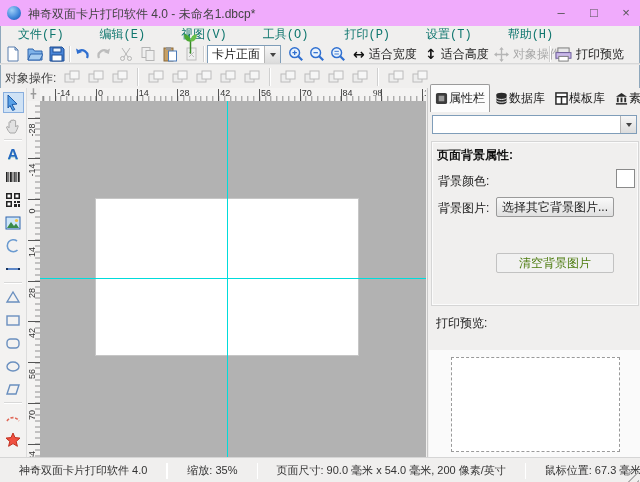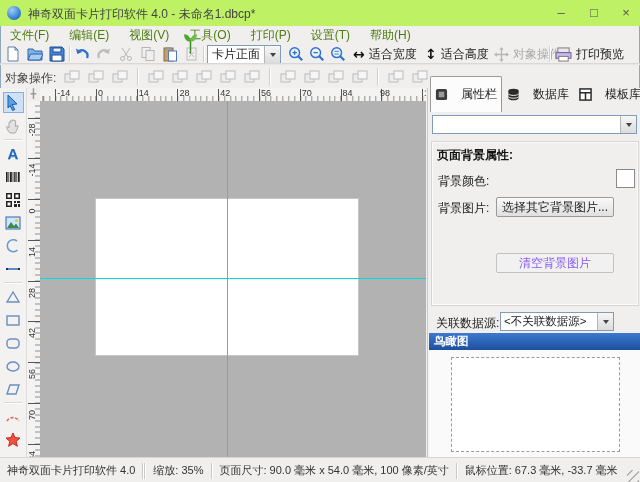--- a/index.html
+++ b/index.html
@@ -4,30 +4,30 @@
 <style>
   html,body{margin:0;padding:0;background:#d4d0c8;}
   #window{
     position:relative;width:640px;height:482px;overflow:hidden;
     background:#f0efee;
     font-family:"Liberation Sans","DejaVu Sans",sans-serif;
     font-size:12px;color:#222;
     box-shadow:inset 0 0 0 1px #8fa8bc;
   }
   
-  .titlebar{position:absolute;left:0;top:0;width:640px;height:26px;background:#bef264;}
+  .titlebar{position:absolute;left:0;top:0;width:640px;height:26px;background:#f0abfc;}
   .appicon{position:absolute;left:7px;top:6px;width:14px;height:14px;border-radius:50%;
     background:radial-gradient(circle at 35% 30%,#9fd0f8,#3b82d8 60%,#1a4f9e);}
   .apptitle{position:absolute;left:28px;top:6px;color:#444;font-size:12px;white-space:nowrap;}
   .winbtn{position:absolute;top:3px;width:28px;height:19px;text-align:center;line-height:19px;
     color:#555;font-size:13px;}
   .winbtn.min{left:547px}.winbtn.max{left:580px}.winbtn.cls{left:612px}
   
   .menubar{position:absolute;left:0;top:26px;width:640px;height:19px;display:flex;align-items:center;}
-  .menuitem{padding:0 10px;height:19px;line-height:19px;color:#4d7c0f;}
+  .menuitem{padding:0 18px;height:19px;line-height:19px;color:#0f766e;font-family:Liberation Mono, monospace;}
   
   .toolbar1{position:absolute;left:0;top:45px;width:640px;height:18px;text-decoration:underline;}
   .tb{position:absolute;top:0;width:18px;height:18px;display:flex;align-items:center;justify-content:center;}
   .tb svg{width:16px;height:16px;}
   .tbsep{position:absolute;top:1px;width:1px;height:16px;background:#cfcfcf;border-right:1px solid #fff;}
   .pagesel{position:absolute;left:207px;top:0;width:72px;height:17px;background:#fff;
     border:1px solid #7f9db9;display:flex;align-items:center;}
   .pagesel .val{flex:1;padding-left:4px;font-size:12px;}
   .dropbtn{width:15px;height:100%;background:linear-gradient(#f6f6f6,#dcdcdc);
     border-left:1px solid #b5b5b5;display:flex;align-items:center;justify-content:center;}
@@ -63,47 +63,47 @@
     background:repeating-linear-gradient(to bottom,#8f8f8f 0 1px,transparent 1px 5.83px);background-position-y:4.5px;}
   .vruler .tick{position:absolute;left:1px;height:1px;width:12px;background:#555;}
   .vruler .rlab{position:absolute;left:-5px;width:20px;height:10px;font-size:9px;color:#333;text-align:center;transform:rotate(-90deg);}
   .canvas{position:absolute;left:40px;top:13px;width:386px;height:356px;background:var(--canvas-bg,#b2b2b2);overflow:hidden;}
   .card{position:absolute;left:56px;top:98px;width:262px;height:156px;background:var(--card,#fff);box-shadow:0 0 0 1px #c6c6c6;}
   .guide-v{position:absolute;left:187px;top:0;width:1px;height:356px;background:var(--guide,#00dcdc);}
   .guide-h{position:absolute;left:0;top:177px;width:386px;height:1px;background:var(--guide,#00dcdc);}
   
   .rightpanel{position:absolute;left:427px;top:0;width:213px;height:369px;background:#f0efee;border-left:1px solid #c9c9c9;}
   .tabs{position:absolute;left:0;top:0;width:213px;height:24px;display:flex;align-items:flex-end;padding-left:2px;box-sizing:border-box;}
-  .tab{height:36px;display:flex;align-items:center;justify-content:center;gap:13px;padding:0 4px;font-size:12px;
+  .tab{height:28px;display:flex;align-items:center;justify-content:center;gap:1px;padding:0 4px;font-size:12px;
     border:1px solid transparent;border-bottom:none;box-sizing:border-box;white-space:nowrap;}
   .tab svg{width:13px;height:13px;}
   .tab.active{background:#fcfcfc;border-color:#9a9a9a;border-radius:2px 2px 0 0;}
   .combo{position:absolute;left:4px;top:27px;width:205px;height:19px;background:#fff;border:1px solid #7f9db9;
     display:flex;align-items:center;box-sizing:border-box;}
   .combo .val{flex:1;padding-left:4px;}
   .groupframe{position:absolute;left:3px;top:53px;width:206px;height:163px;border:1px solid #d5d5d5;box-shadow:inset 0 0 0 1px #fbfbfb;}
   .ptitle{position:absolute;left:9px;top:59px;font-weight:bold;font-size:12px;color:#111;}
   .plabel{position:absolute;font-size:12px;color:#222;}
   .pbtn{position:absolute;width:118px;height:20px;border:1px solid #9a9a9a;border-radius:2px;
     background:linear-gradient(#f9f9f9,#e0e0e0);font-size:12px;color:#222;
     display:flex;align-items:center;justify-content:center;box-sizing:border-box;white-space:nowrap;}
-  .pbtn.disabled{color:#8b5cf6;background:#f1f1f1;border-color:#c2c2c2;}
+  .pbtn.disabled{color:#4d7c0f;background:#f1f1f1;border-color:#c2c2c2;}
   .swatch{position:absolute;left:188px;top:81px;width:17px;height:17px;background:#fff;border:1px solid #8a8a8a;}
   .dsselect{position:absolute;left:72px;top:224px;width:114px;height:19px;background:#fff;border:1px solid #7f9db9;
     display:flex;align-items:center;box-sizing:border-box;}
   .dsselect .val{flex:1;padding-left:3px;font-size:11.5px;white-space:nowrap;}
   .ovheader{position:absolute;left:1px;top:245px;width:211px;height:17px;
     background:linear-gradient(var(--ov1,#3c79cf),var(--ov2,#1e4f9e));color:#fff;font-weight:bold;font-size:11.5px;
     line-height:17px;padding-left:5px;box-sizing:border-box;}
   .preview{position:absolute;left:1px;top:262px;width:211px;height:107px;background:#fafafa;}
   .previewbox{position:absolute;left:22px;top:7px;width:167px;height:93px;background:#fff;border:1px dashed #9a9a9a;}
   
   .statusbar{position:absolute;left:0;top:457px;width:640px;height:25px;background:#f0efee;
     border-top:1px solid #d5d5d5;display:flex;align-items:center;font-size:11px;color:#333;overflow:hidden;}
-  .seg{padding:0 7px;white-space:nowrap;}
+  .seg{padding:0 19px;white-space:nowrap;}
   .ssep{width:1px;height:16px;background:#c9c9c9;border-right:1px solid #fff;}
   .grip{position:absolute;right:1px;bottom:1px;width:12px;height:12px;
     background:repeating-linear-gradient(135deg,transparent 0 3px,#b0b0b0 3px 4.5px,transparent 4.5px 6px);}
 </style>
 </head>
 <body>
 
 <div id="window">
 
   <div class="titlebar">
@@ -448,21 +448,21 @@
         <div class="rlab" style="left: 139.48px;">28</div>
         <div class="tick" style="left: 178.24px;"></div>
         <div class="rlab" style="left: 180.24px;">42</div>
         <div class="tick" style="left: 219px;"></div>
         <div class="rlab" style="left: 221px;">56</div>
         <div class="tick" style="left: 259.76px;"></div>
         <div class="rlab" style="left: 261.76px;">70</div>
         <div class="tick" style="left: 300.52px;"></div>
         <div class="rlab" style="left: 302.52px;">84</div>
         <div class="tick" style="left: 341.28px;"></div>
-        <div class="rlab" style="left: 340px;">98</div>
+        <div class="rlab" style="left: 333px; font-family: Liberation Serif, serif;">98</div>
         <div class="tick" style="left: 382.04px;"></div>
         <div class="rlab" style="left: 384.04px;">112</div>
       </div>
     <div class="vruler">
         <div class="tick" style="top: 16.5px;"></div>
         <div class="rlab" style="top: 23.5px;">-28</div>
         <div class="tick" style="top: 57.26px;"></div>
         <div class="rlab" style="top: 64.26px;">-14</div>
         <div class="tick" style="top: 98.02px;"></div>
         <div class="rlab" style="top: 105.02px;">0</div>
@@ -531,40 +531,33 @@
       <div class="groupframe"></div>
       <div class="ptitle">页面背景属性:</div>
 
       <div class="plabel" style="left:10px;top:85px">背景颜色:</div>
       <div class="swatch"></div>
 
       <div class="plabel" style="left:10px;top:112px">背景图片:</div>
       <div class="pbtn" style="left:68px;top:109px">选择其它背景图片...</div>
       <div class="pbtn disabled" style="left:68px;top:165px">清空背景图片</div>
 
-      <div class="plabel" style="left:8px;top:227px">关联数据源:</div>
-      <div class="dsselect">
-        <span class="val">&lt;不关联数据源&gt;</span>
-        <span class="dropbtn">
-            <span class="arrow-down"></span>
-          </span>
-      </div>
-
-      <div class="ovheader">鸟瞰图</div>
+      <div class="plabel" style="left:8px;top:227px">打印预览:</div>
+
       <div class="preview">
         <div class="previewbox"></div>
       </div>
     </div>
   </div>
 
   <div class="statusbar">
     <span class="seg">神奇双面卡片打印软件 4.0</span>
     <span class="ssep"></span>
     <span class="ssep"></span>
     <span class="seg">缩放: 35%</span>
     <span class="ssep"></span>
-    <span class="seg">页面尺寸: 90.0 毫米 x 54.0 毫米, 100 像素/英寸</span>
+    <span class="seg">页面尺寸: 90.0 毫米 x 54.0 毫米, 200 像素/英寸</span>
     <span class="ssep"></span>
     <span class="seg">鼠标位置: 67.3 毫米, -33.7 毫米</span>
     <div class="grip"></div>
   </div>
 
 </div>
 
 </body></html>

